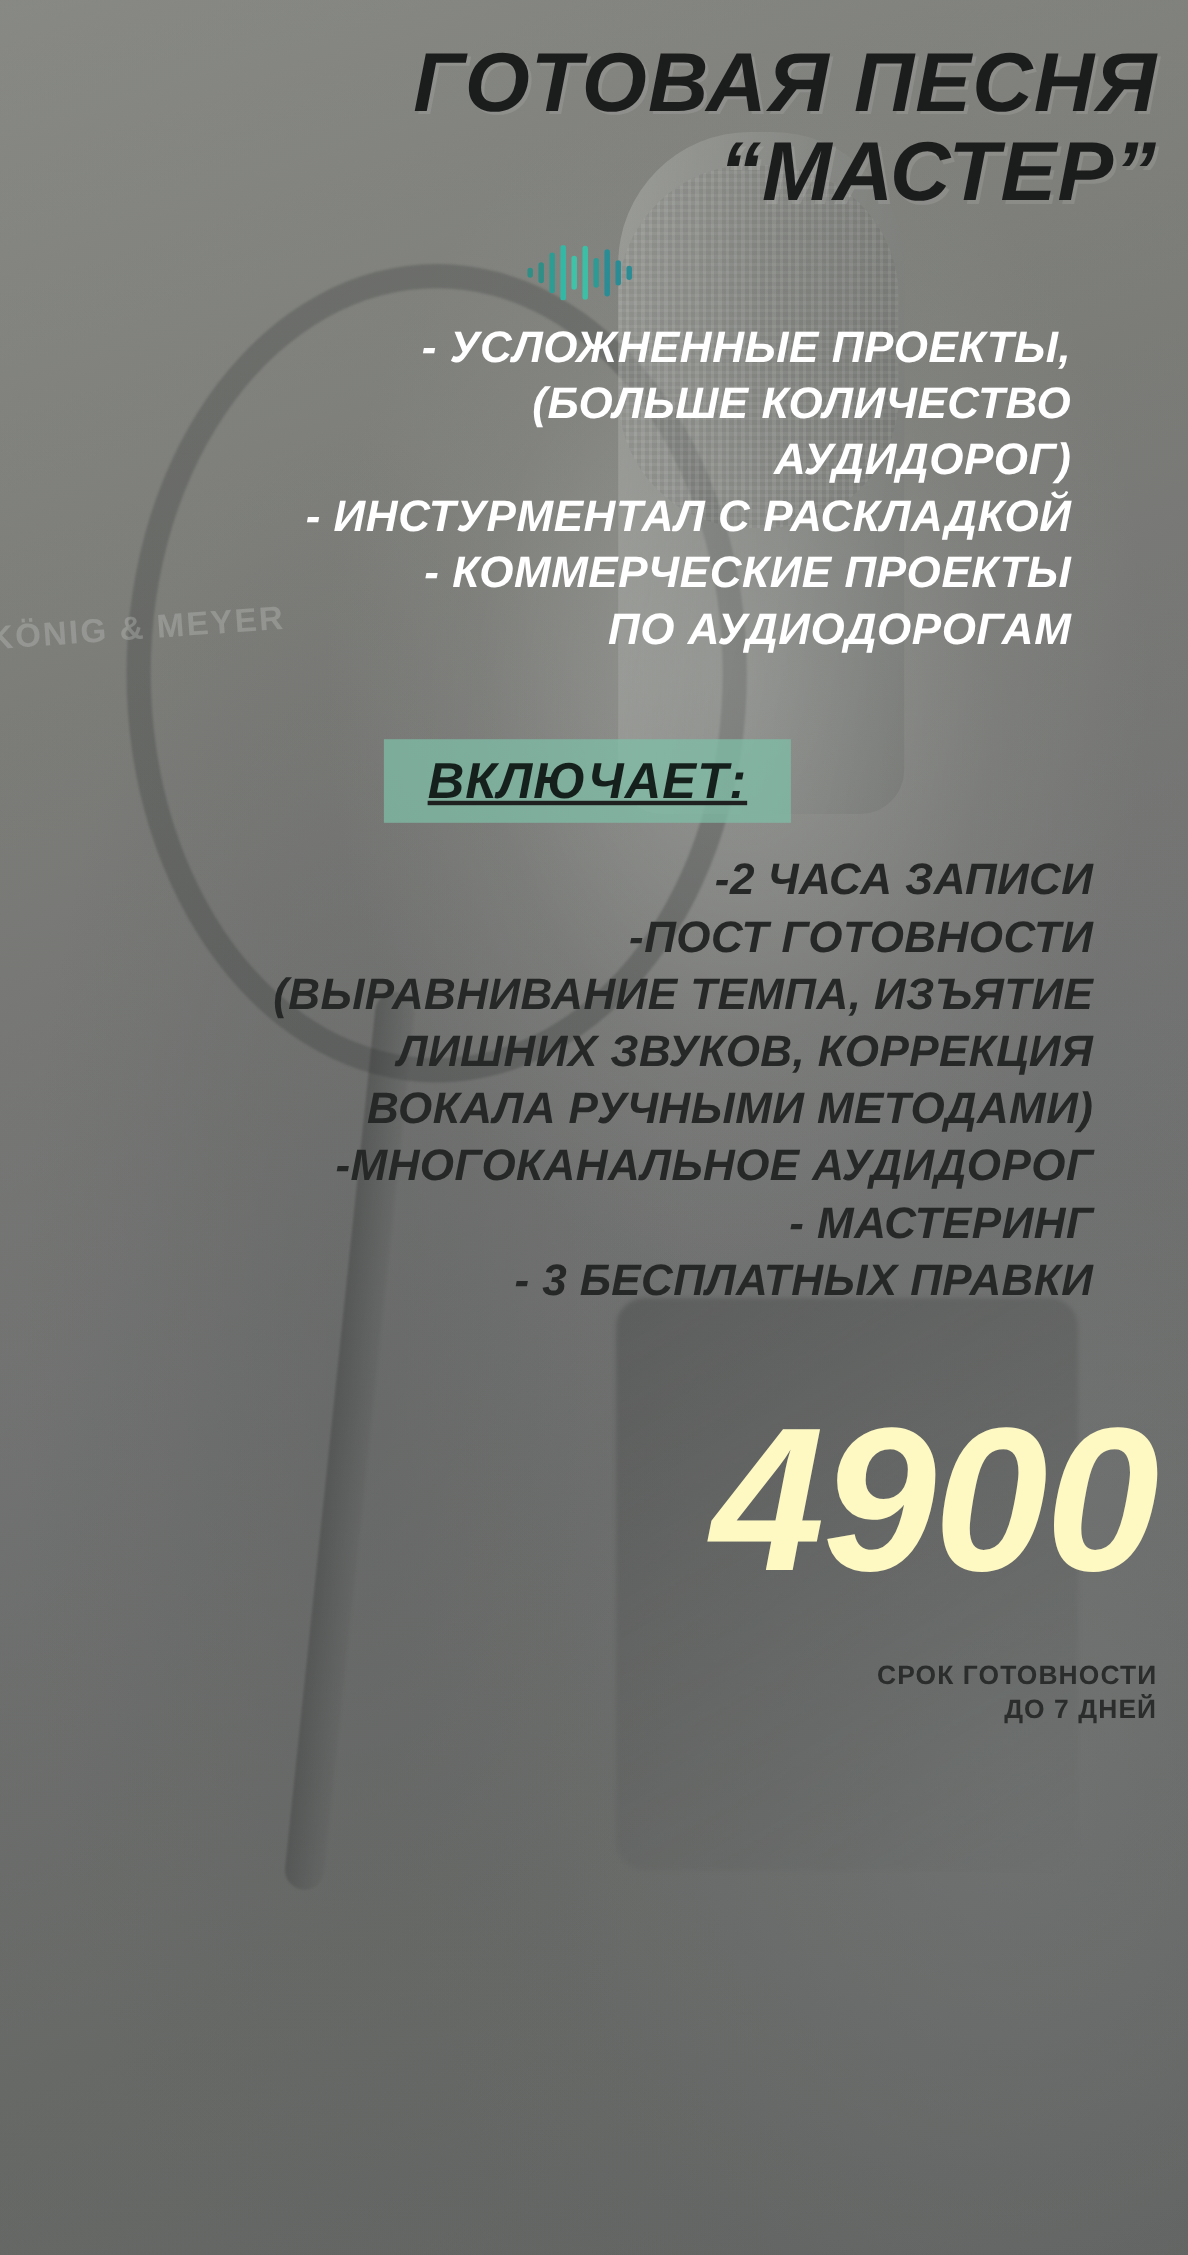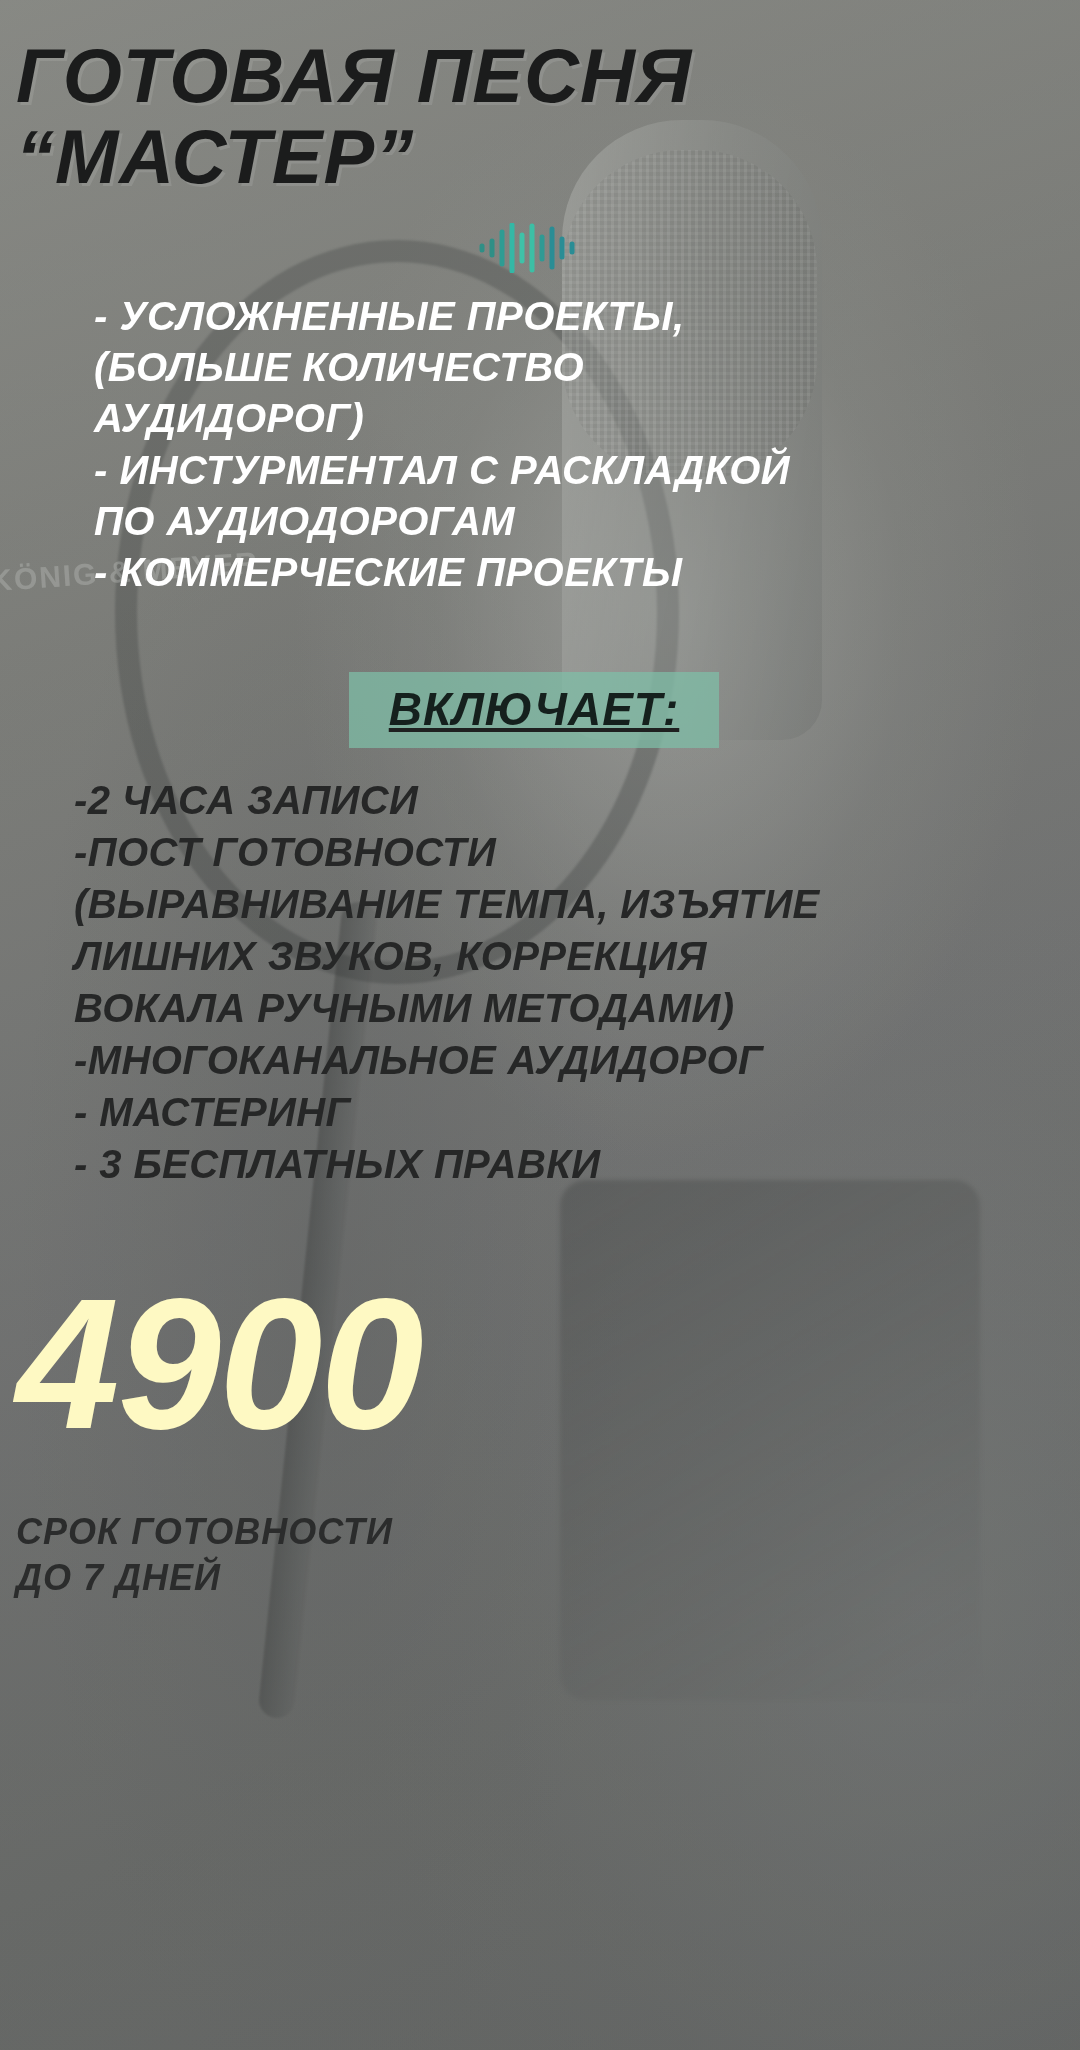--- a/index.html
+++ b/index.html
@@ -98,21 +98,21 @@
   .bg-veil {
     position: absolute;
     inset: 0;
     background: linear-gradient(180deg, rgba(120,122,118,0.30) 0%, rgba(120,122,118,0.18) 40%, rgba(110,112,110,0.30) 100%);
   }
 
   
   .content {
     position: relative;
     z-index: 5;
-    text-align: left;
+    text-align: right;
     padding: 36px 28px 0 16px;
     color: #1f2020;
   }
 
   .title {
     font-family: "Liberation Sans", sans-serif;
     font-weight: 700;
     font-style: italic;
     font-size: 76px;
     line-height: 1.06;
@@ -176,22 +176,21 @@
     font-style: italic;
     font-size: 186px;
     line-height: 0.95;
     letter-spacing: -2px;
     color: #fef9c3;
   }
 
   .deadline {
     margin: 56px 0 0 0;
     font-weight: 600;
-    font-style: italic;
-    font-size: 36px;
+    font-size: 24px;
     line-height: 1.28;
     letter-spacing: 1px;
     color: #2b2c2c;
   }
 </style>
 </head>
 <body>
 
 <div class="poster">
 
@@ -225,22 +224,22 @@
         <line x1="88" y1="16" x2="88" y2="34" stroke="#2a8d95" stroke-width="5"></line>
         <line x1="98" y1="21" x2="98" y2="29" stroke="#2a8d95" stroke-width="5"></line>
       </g>
     </svg>
 
     <div class="bullets">
       <div>- УСЛОЖНЕННЫЕ ПРОЕКТЫ,</div>
       <div>(БОЛЬШЕ КОЛИЧЕСТВО</div>
       <div>АУДИДОРОГ)</div>
       <div>- ИНСТУРМЕНТАЛ С РАСКЛАДКОЙ</div>
+      <div>- КОММЕРЧЕСКИЕ ПРОЕКТЫ</div>
       <div>ПО АУДИОДОРОГАМ</div>
-      <div>- КОММЕРЧЕСКИЕ ПРОЕКТЫ</div>
     </div>
 
     <div class="includes-wrap">
       <div class="includes">ВКЛЮЧАЕТ:</div>
     </div>
 
     <div class="features">
       <div>-2 ЧАСА ЗАПИСИ</div>
       <div>-ПОСТ ГОТОВНОСТИ</div>
       <div>(ВЫРАВНИВАНИЕ ТЕМПА, ИЗЪЯТИЕ</div>

